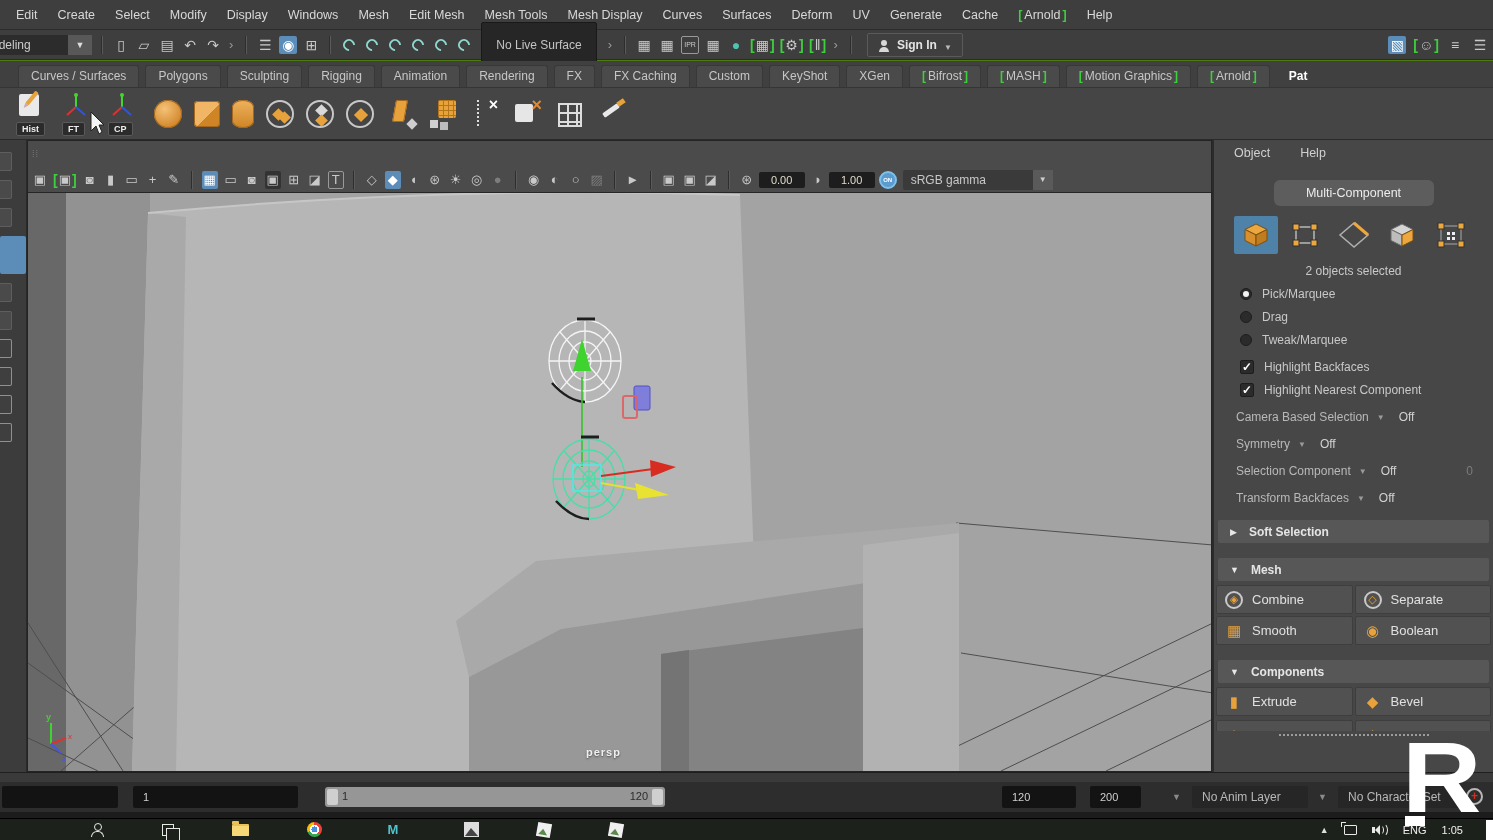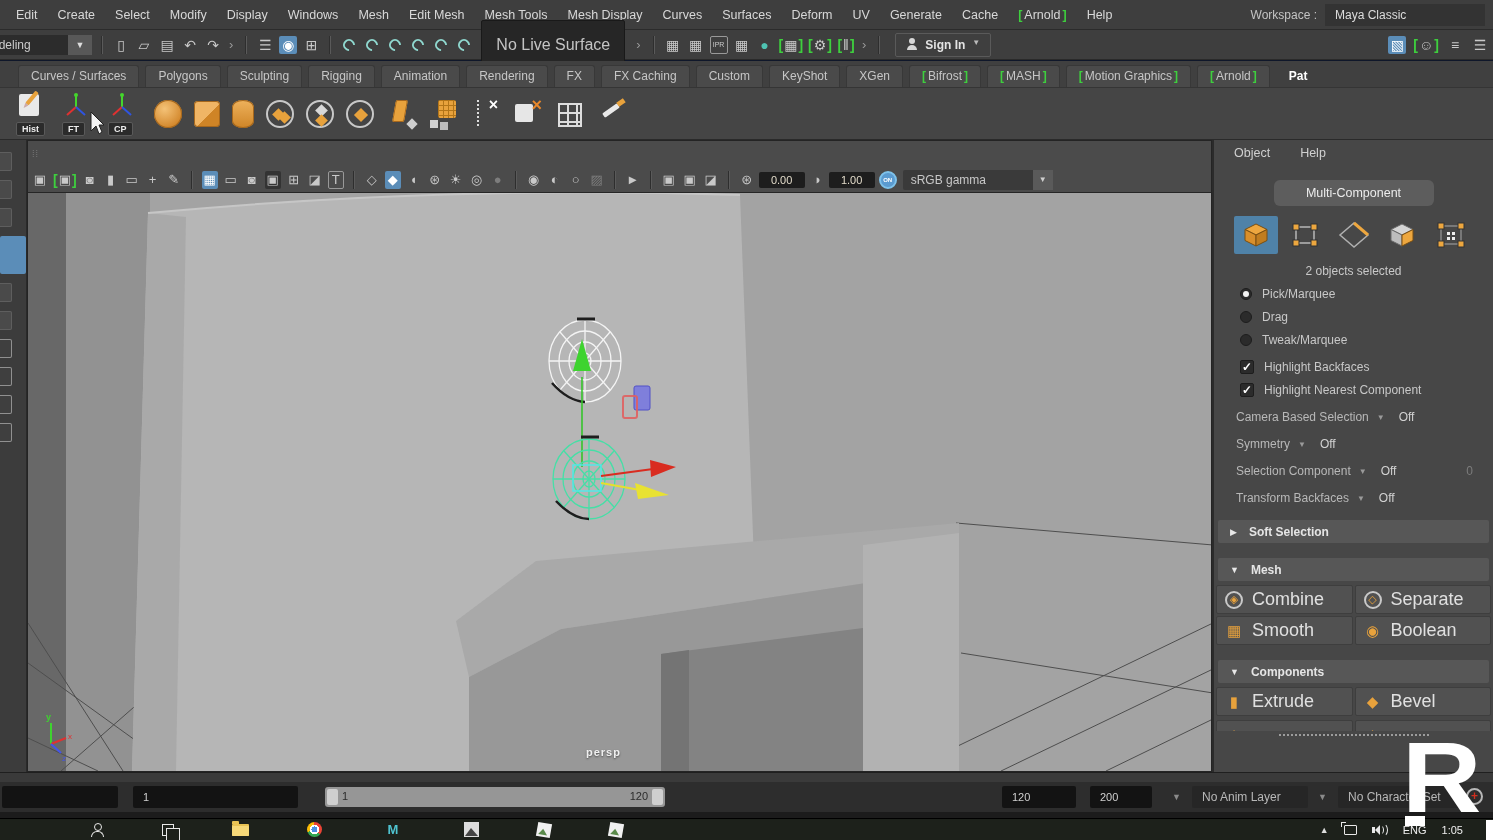--- a/index.html
+++ b/index.html
@@ -1,18 +1,18 @@
 <!DOCTYPE html>
 <html><head>
 <meta charset="utf-8">
 <style>
   * { margin:0; padding:0; box-sizing:border-box; }
   html,body { width:1493px; height:840px; overflow:hidden; background:#2b2b2b;
     font-family:"Liberation Sans", sans-serif; }
-  .stage { position:relative; width:1493px; height:840px; background:#0f172a; overflow:hidden; }
+  .stage { position:relative; width:1493px; height:840px; background:#4d7c0f; overflow:hidden; }
 
   
   .menubar { position:absolute; left:0; top:0; width:100%; height:30px; background:#3e3e3e;
     border-bottom:1px solid #2b2b2b; display:flex; align-items:center; padding:0 8px 0 6px; }
   .menus { display:flex; align-items:center; }
   .mi { padding:2px 10px; font-size:12.5px; color:#d8d8d8; cursor:default; white-space:nowrap; }
   .bracket::before { content:"["; color:#3ecf3e; font-weight:bold; margin-right:2px; }
   .bracket::after  { content:"]"; color:#3ecf3e; font-weight:bold; margin-left:2px; }
   .ws { margin-left:auto; display:flex; align-items:center; gap:8px; }
   .ws-label { font-size:12px; color:#c4c4c4; }
@@ -31,23 +31,23 @@
     color:#c9c9c9; font-size:14px; line-height:1; border-radius:2px; }
   .ic.active { background:#5b8db8; color:#fff; }
   .ic.pressed { background:#333; }
   .ic.teal { color:#4fc3b2; }
   .ic.dim { opacity:.4; }
   .ic.txt { font-size:7px; border:1px solid #999; padding:1px 2px; }
   .gbracket::before { content:"["; color:#3ecf3e; font-weight:bold; font-size:14px; margin-right:1px; }
   .gbracket::after  { content:"]"; color:#3ecf3e; font-weight:bold; font-size:14px; margin-left:1px; }
   .magnet { width:12px; height:12px; border:2px solid #8fd8cf; border-bottom-color:transparent;
     border-radius:50%; display:inline-block; transform:rotate(-45deg); }
-  .livesurface { background:#262626; border:1px solid #191919; color:#c4c4c4; font-size:16px;
+  .livesurface { background:#262626; border:1px solid #191919; color:#c4c4c4; font-size:12px;
     padding:15px 14px; border-radius:2px; margin:0 4px; }
-  .signin { display:flex; align-items:flex-start; gap:7px; background:#3f3f3f; border:1px solid #5a5a5a;
+  .signin { display:flex; align-items:flex-end; gap:7px; background:#3f3f3f; border:1px solid #5a5a5a;
     border-radius:2px; padding:4px 10px; margin-left:6px; }
   .person { position:relative; width:12px; height:12px; }
   .person::before { content:""; position:absolute; left:3px; top:0; width:6px; height:6px;
     border-radius:50%; background:#d8d8d8; }
   .person::after { content:""; position:absolute; left:1px; bottom:0; width:10px; height:5px;
     border-radius:5px 5px 0 0; background:#d8d8d8; }
   .signin span { color:#e3e3e3; font-size:12px; font-weight:bold; }
   .signin .dda { color:#bbb; font-size:8px; }
   .sl-right { margin-left:auto; display:flex; gap:7px; padding-right:4px; }
 
@@ -165,21 +165,21 @@
   .sec-head { margin:15px 4px 0; height:23px; background:#575757; border-radius:2px; display:flex;
     align-items:center; gap:12px; padding-left:12px; }
   .sec-head .tri { color:#e8e8e8; font-size:9px; }
   .sec-head .tlabel { color:#e5e5e5; font-weight:bold; }
   .btn-grid { margin-top:2px; display:grid; grid-template-columns:1fr 1fr; gap:2px; padding:2px 2px 0; }
   .rp-btn { height:29px; background:#515151; border:1px solid #3e3e3e; display:flex; align-items:center;
     gap:9px; padding-left:8px; border-radius:2px; }
   .btn-ic { width:18px; height:18px; display:flex; align-items:center; justify-content:center;
     color:#e8a23c; font-size:15px; }
   .rp-btn.circ .btn-ic { border:2px solid #c9c9c9; border-radius:50%; font-size:11px; }
-  .rp-btn .blabel { color:#e0e0e0; font-size:18px; }
+  .rp-btn .blabel { color:#e0e0e0; font-size:13px; }
   .partial-row { height:13px; overflow:hidden; }
   .dots-ind { margin:3px auto 0; width:150px; border-top:2px dotted #9c9c9c; }
 
   
   .tslider { position:absolute; left:0; top:772px; width:100%; height:10px; background:#3a3a3a;
     border-top:1px solid #1f1f1f; }
   .rangebar { position:absolute; left:0; top:782px; width:100%; height:30px; background:#2d2d2d; }
   .tl-field { position:absolute; top:4px; height:22px; background:#131313; border-radius:2px;
     color:#cfcfcf; font-size:11px; line-height:22px; padding-left:10px; }
   .rslider { position:absolute; left:325px; top:5px; width:340px; height:20px; background:#969696;
@@ -264,24 +264,20 @@
         <span class="mi">Mesh Display</span>
         <span class="mi">Curves</span>
         <span class="mi">Surfaces</span>
         <span class="mi">Deform</span>
         <span class="mi">UV</span>
         <span class="mi">Generate</span>
         <span class="mi">Cache</span>
         <span class="mi bracket">Arnold</span>
         <span class="mi">Help</span>
       </div>
-    <div class="ws">
-      <span class="ws-label">Workspace :</span>
-      <span class="ws-value">Maya Classic</span>
-    </div>
   </header>
 
   <div class="statusline">
     <div class="menuset">
       <span class="val">odeling</span>
       <span class="arr">▼</span>
     </div>
     <span class="sep"></span>
     <div class="ig">
 
@@ -758,21 +754,21 @@
   <div class="rangebar">
     <span class="tl-field" style="left:2px;width:116px"></span>
     <span class="tl-field" style="left:133px;width:165px">1</span>
     <div class="rslider">
       <span class="rhandle rh-l"></span>
       <span class="rs-lab rs-l">1</span>
       <span class="rs-lab rs-r">120</span>
       <span class="rhandle rh-r"></span>
     </div>
     <span class="tl-field" style="left:1002px;width:74px">120</span>
-    <span class="tl-field" style="left:1090px;width:62px">200</span>
+    <span class="tl-field" style="left:1090px;width:51px">200</span>
     <span class="dd-arr2" style="left:1172px">▼</span>
     <span class="tl-menu" style="left:1192px;width:116px">No Anim Layer</span>
     <span class="dd-arr2" style="left:1318px">▼</span>
     <span class="tl-menu" style="left:1338px;width:124px">No Character Set</span>
     <span class="key-ic">+</span>
   </div>
   <div class="gapbar"></div>
 
   <div class="taskbar">
     <div class="tb-icons">

